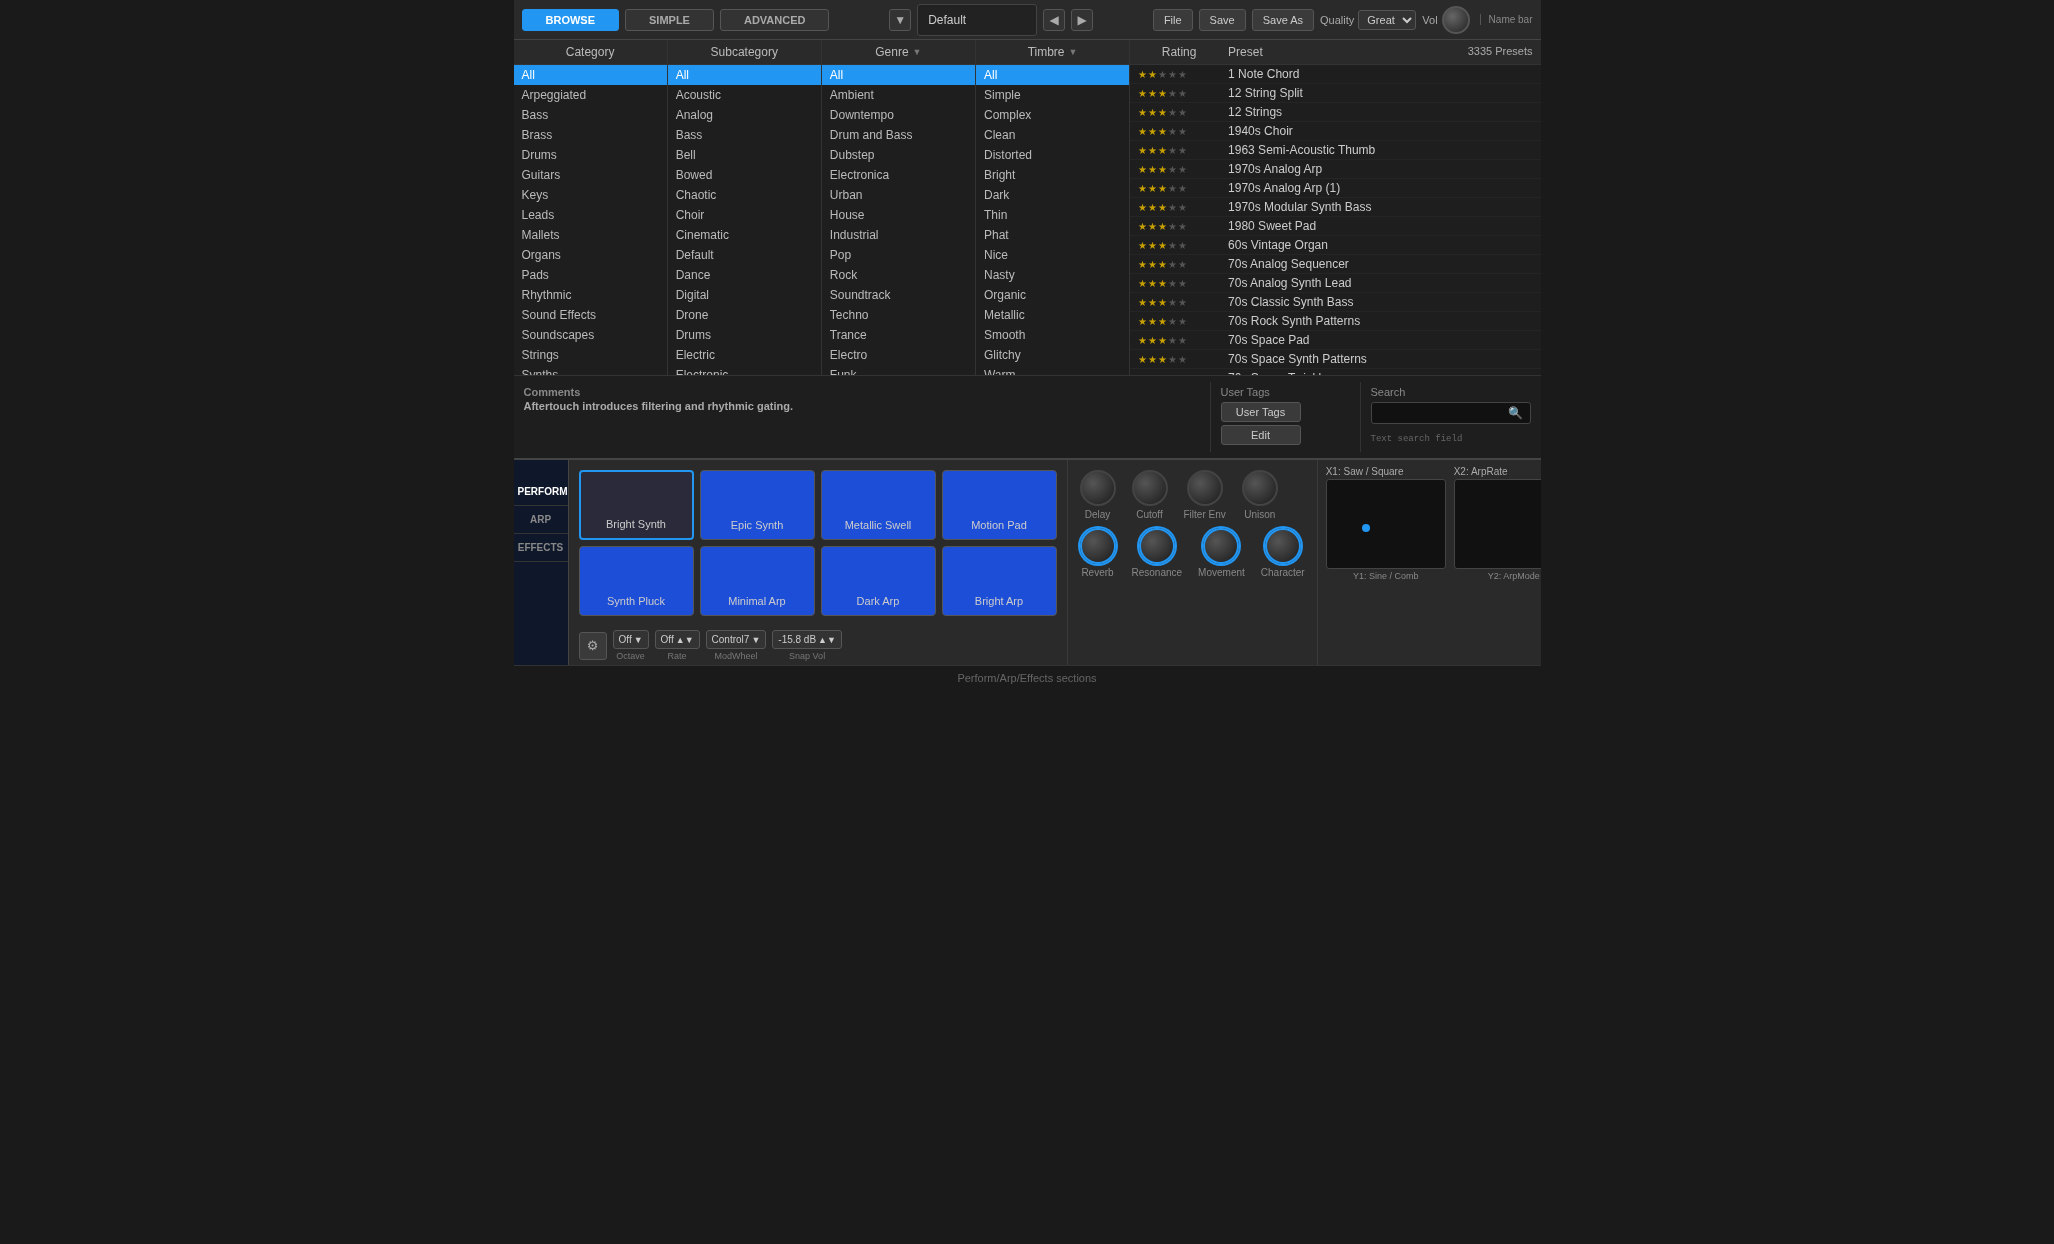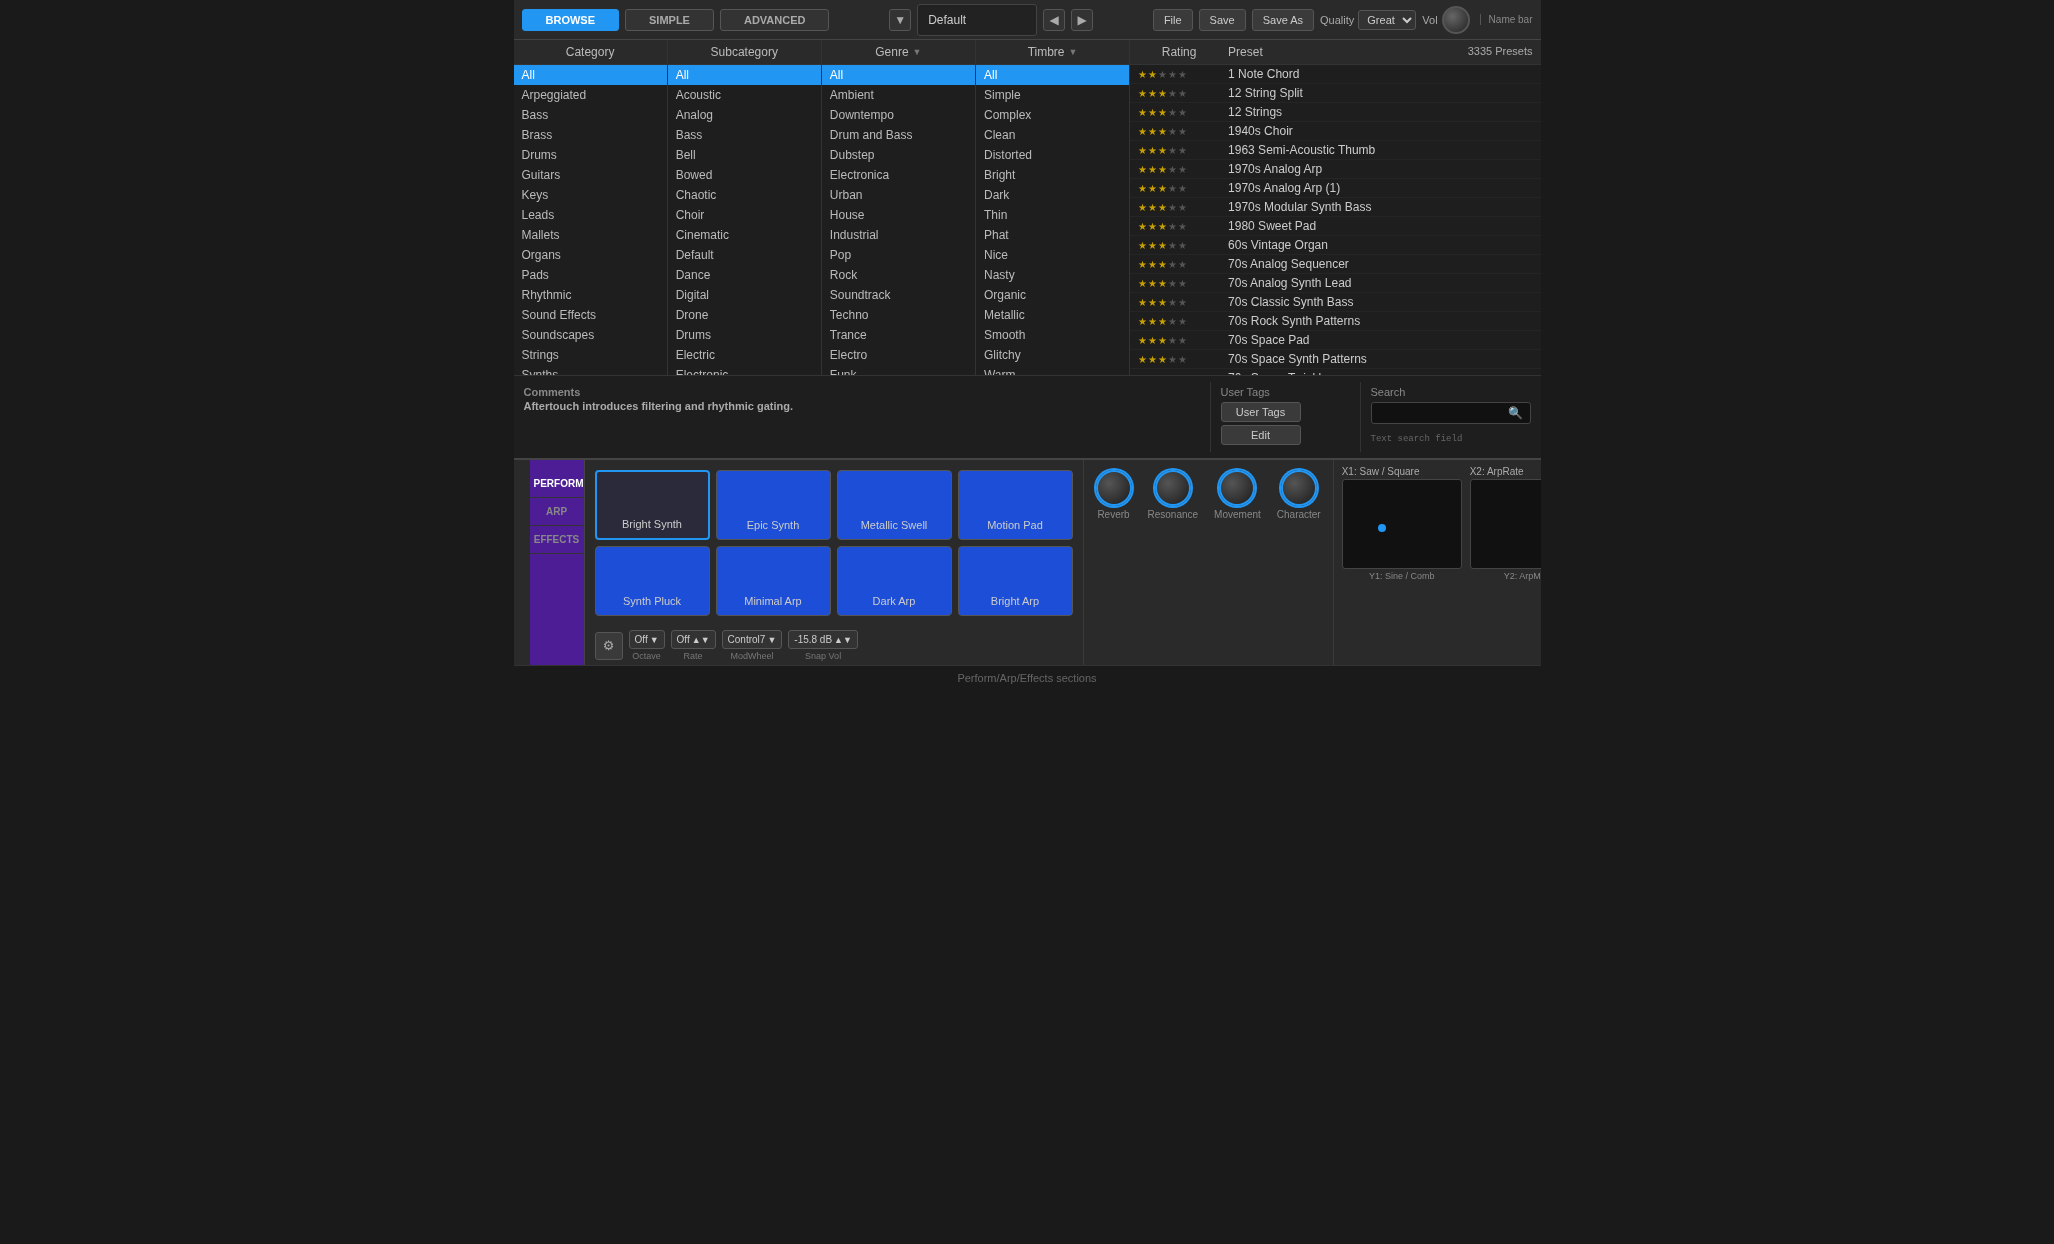--- a/index.html
+++ b/index.html
@@ -276,24 +276,23 @@
     .perform-section {
       background: #2a2a2a;
       border-top: 2px solid #444;
       display: flex;
       min-height: 200px;
     }
     .perform-tabs {
       display: flex;
       flex-direction: column;
       width: 55px;
-      background: #4c1d95;
+      background: #0f172a;
       border-right: 1px solid #444;
-      padding-top: 10px;
-      margin-left: 16px;
+      padding-top: 18px;
     }
     .perform-tab {
       writing-mode: horizontal-tb;
       padding: 8px 4px;
       color: #888;
       font-size: 10px;
       font-weight: bold;
       cursor: pointer;
       text-align: center;
       border-bottom: 1px solid #333;
@@ -822,20 +821,38 @@
             <span style="font-size:9px;">▲▼</span>
           </div>
           <div class="pad-dropdown-label">Snap Vol</div>
         </div>
       </div>
     </div>
 
     <div class="knobs-section">
       <div class="knob-row">
         <div class="knob-group">
+          <div class="knob knob-sm"></div>
+          <span class="knob-label">Delay</span>
+        </div>
+        <div class="knob-group">
+          <div class="knob knob-sm"></div>
+          <span class="knob-label">Cutoff</span>
+        </div>
+        <div class="knob-group">
+          <div class="knob knob-sm"></div>
+          <span class="knob-label">Filter Env</span>
+        </div>
+        <div class="knob-group">
+          <div class="knob knob-sm"></div>
+          <span class="knob-label">Unison</span>
+        </div>
+      </div>
+      <div class="knob-row">
+        <div class="knob-group">
           <div class="knob blue-ring knob-sm"></div>
           <span class="knob-label">Reverb</span>
         </div>
         <div class="knob-group">
           <div class="knob blue-ring knob-sm"></div>
           <span class="knob-label">Resonance</span>
         </div>
         <div class="knob-group">
           <div class="knob blue-ring knob-sm"></div>
           <span class="knob-label">Movement</span>

